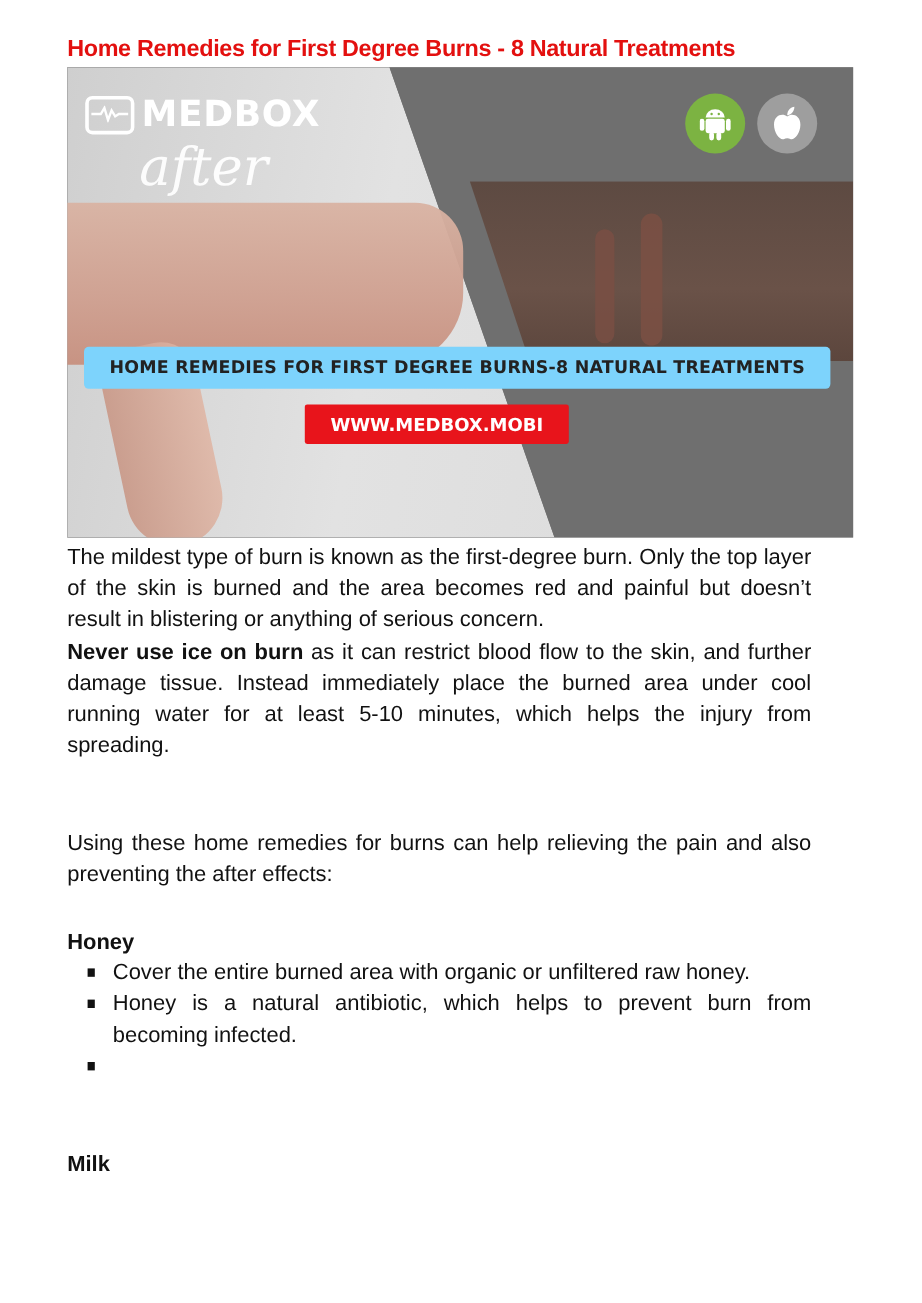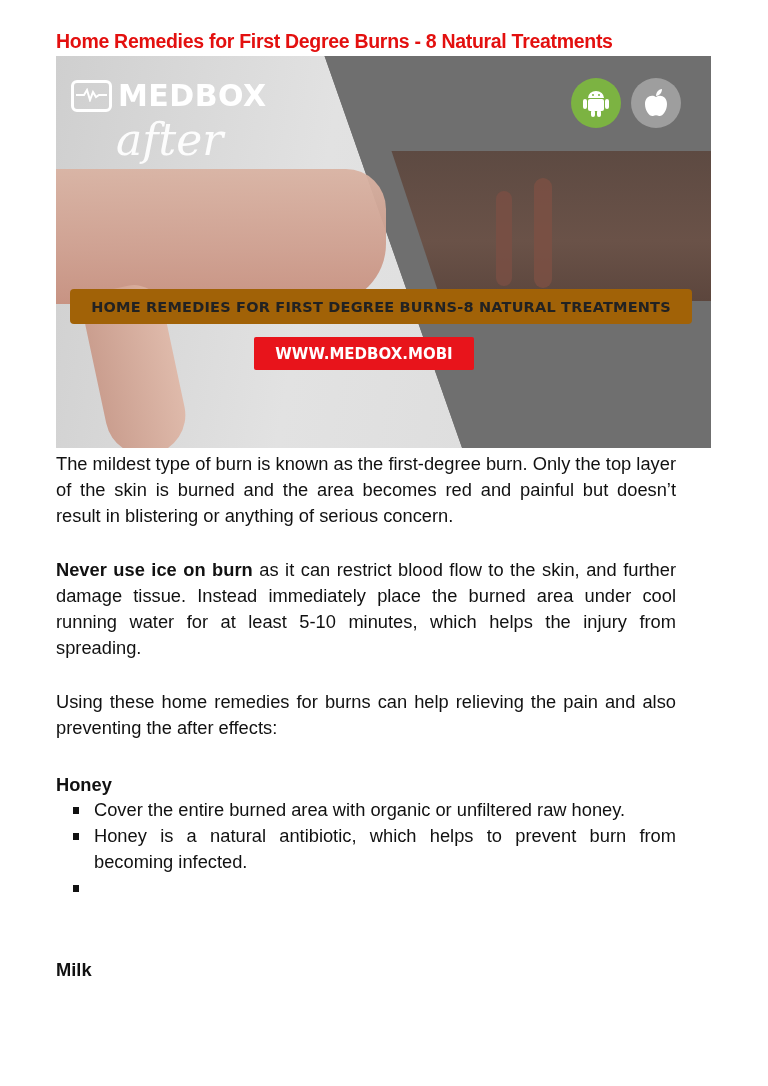--- a/index.html
+++ b/index.html
@@ -37,32 +37,32 @@
                font-family: "DejaVu Sans", sans-serif; }
   .blog { position: absolute; left: 60px; top: 58px; color: #fff; font-size: 44px;
           font-family: "DejaVu Serif", serif; font-style: italic; opacity: .95; }
 
   .store { position: absolute; top: 22px; width: 50px; height: 50px; border-radius: 50%;
            display: flex; align-items: center; justify-content: center; }
   .store.android { left: 515px; background: #7cb342; }
   .store.apple { left: 575px; background: #9e9e9e; }
 
   .banner-label { position: absolute; left: 14px; top: 233px; width: 622px; height: 35px;
-                  background: #a16207; border-radius: 4px; display: flex; align-items: center;
+                  background: #7dd3fc; border-radius: 4px; display: flex; align-items: center;
                   justify-content: center; font-weight: bold; font-size: 14.5px; color: #222;
                   font-family: "DejaVu Sans", sans-serif; letter-spacing: 0.2px; white-space: nowrap; }
   .banner-url { position: absolute; left: 198px; top: 281px; width: 220px; height: 33px;
                 background: #e8141b; border-radius: 2px; display: flex; align-items: center;
                 justify-content: center; color: #fff; font-weight: bold; font-size: 15px;
                 font-family: "DejaVu Sans", sans-serif; }
 
   .body-text { position: absolute; left: 56px; width: 620px; font-size: 18.3px; line-height: 26px;
                text-align: justify; color: #111; }
   .p1 { top: 451px; }
-  .p2 { top: 557px; }
+  .p2 { top: 530px; }
   .p3 { top: 689px; }
   .h-honey { top: 772px; font-weight: bold; }
   .list { position: absolute; left: 56px; top: 797px; width: 620px; margin: 0; padding: 0; list-style: none;
           font-size: 18.3px; line-height: 26px; }
   .list li { position: relative; padding-left: 38px; text-align: justify; }
   .list li .bullet { position: absolute; left: 17px; top: 10px; width: 6px; height: 7px; background: #111; }
   .h-milk { top: 957px; font-weight: bold; }
   b { font-weight: bold; }
 </style>
 </head>

